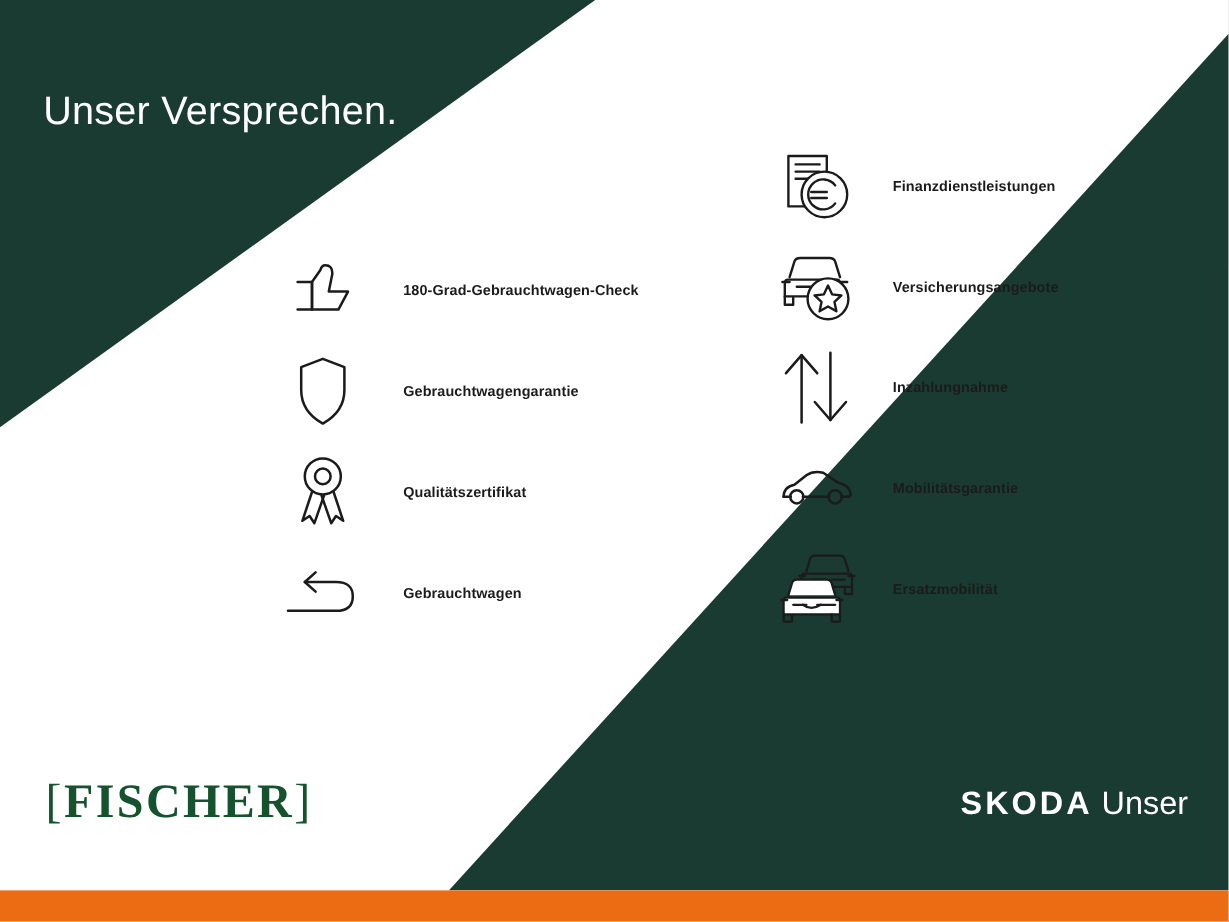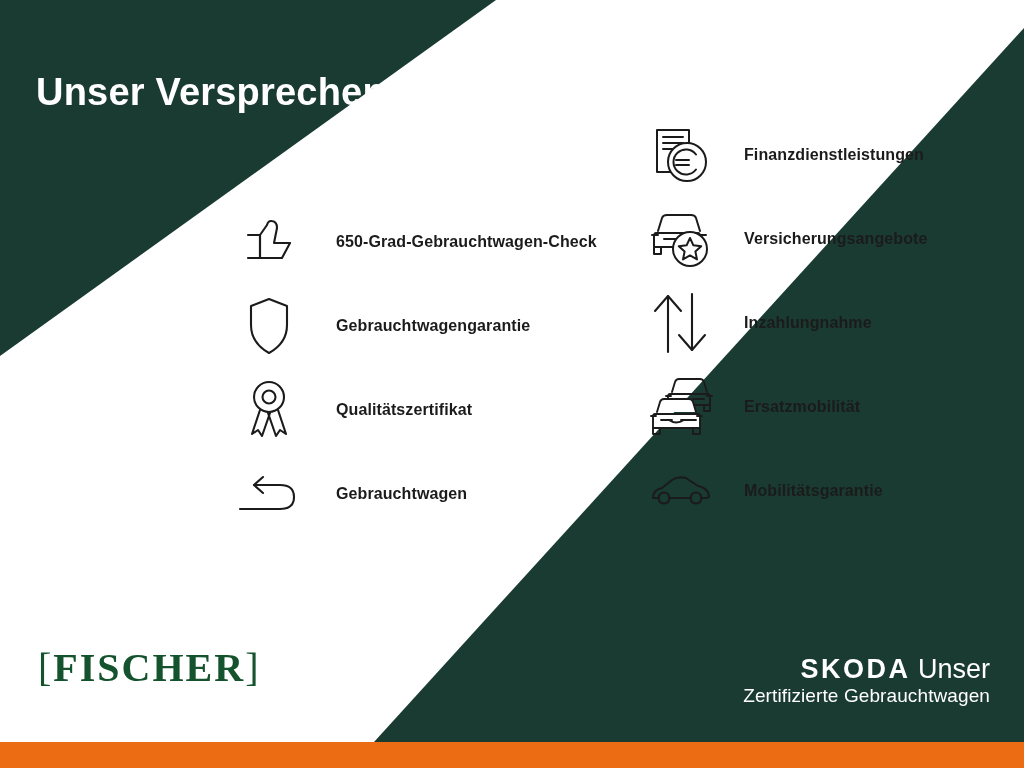--- a/index.html
+++ b/index.html
@@ -22,42 +22,42 @@
     clip-path:polygon(1024px 28px, 1024px 742px, 374px 742px);
     background:#1a3b31;
   }
   .orange-bar{
     left:0;bottom:0;width:1024px;height:26px;background:#ec6c14;
   }
 
   
   .headline{
     position:absolute;left:36px;top:26px;
-    color:#ffffff;font-size:38px;line-height:44px;font-weight:700;
+    color:#ffffff;font-size:33px;line-height:44px;font-weight:400;
     letter-spacing:.2px;white-space:pre-line;
   }
   .headline .l2{display:block;}
 
   
   .col{position:absolute;}
   .col-left{left:236px;top:200px;width:400px;}
   .col-right{left:648px;top:113px;width:376px;}
 
   .feature{
     display:flex;align-items:center;
     height:84px;
   }
   .feature .ico{
     width:66px;height:66px;flex:0 0 66px;
     display:flex;align-items:center;justify-content:center;
   }
   .feature .ico svg{display:block;}
   .feature .lbl{
     margin-left:34px;
-    font-size:16px;font-weight:bold;color:#1b1b1b;
+    font-size:12px;font-weight:bold;color:#1b1b1b;
     letter-spacing:.1px;white-space:nowrap;
   }
   .col-right .feature .lbl{margin-left:30px;}
 
   
   .dealer-logo{
     position:absolute;left:38px;top:644px;
     color:#14532d;
     font-family:"Liberation Serif", serif;
     font-size:40px;font-weight:700;letter-spacing:2px;
@@ -89,21 +89,21 @@
 
   <div class="col col-left">
 
     <div class="feature">
       <span class="ico">
         <svg width="58" height="58" viewBox="0 0 58 58" fill="none" stroke="#1b1b1b" stroke-width="2.1" stroke-linecap="round" stroke-linejoin="round">
           <path d="M8 22 H20 V45 H8"></path>
           <path d="M20 22 L20 45 H42 L50 30 H34 L37 15 Q37 8 31 8 Q28 8 27 12 L20 22 Z"></path>
         </svg>
       </span>
-      <span class="lbl">650-Grad-Gebrauchtwagen-Check</span>
+      <span class="lbl">180-Grad-Gebrauchtwagen-Check</span>
     </div>
 
     <div class="feature">
       <span class="ico">
         <svg width="48" height="62" viewBox="0 0 48 62" fill="none" stroke="#1b1b1b" stroke-width="2.1" stroke-linecap="round" stroke-linejoin="round">
           <path d="M24 4 L42 11 L42 30 Q42 48 24 58 Q6 48 6 30 L6 11 Z"></path>
         </svg>
       </span>
       <span class="lbl">Gebrauchtwagengarantie</span>
     </div>
@@ -170,20 +170,32 @@
           <path d="M3 21 L16 6 L29 21"></path>
           <path d="M40 4 V60"></path>
           <path d="M27 45 L40 60 L53 45"></path>
         </svg>
       </span>
       <span class="lbl">Inzahlungnahme</span>
     </div>
 
     <div class="feature">
       <span class="ico">
+        <svg width="62" height="34" viewBox="0 0 62 34" fill="none" stroke="#1b1b1b" stroke-width="2.1" stroke-linecap="round" stroke-linejoin="round">
+          <path d="M3 24 Q3 16 12 14 L22 6 Q28 2 36 4 L48 12 Q58 14 59 22 Q59 24 56 24"></path>
+          <path d="M3 24 H9 M19 24 H41 M51 24 H56"></path>
+          <circle cx="14" cy="24" r="5.5"></circle>
+          <circle cx="46" cy="24" r="5.5"></circle>
+        </svg>
+      </span>
+      <span class="lbl">Mobilitätsgarantie</span>
+    </div>
+
+    <div class="feature">
+      <span class="ico">
         <svg width="66" height="62" viewBox="0 0 66 62" fill="none" stroke="#1b1b1b" stroke-width="1.9" stroke-linecap="round" stroke-linejoin="round">
 
           <path d="M24 16 L27 6 Q28 3 31 3 H52 Q55 3 56 6 L59 16"></path>
           <path d="M22 18 Q20 18 20 21 V29 H62 V21 Q62 18 60 18 Z"></path>
           <path d="M20 29 V35 H26 V30"></path>
           <path d="M56 29 V35 H62 V30"></path>
           <path d="M29 23 H39 M45 23 H56"></path>
           <path d="M18 20 H23 M59 20 H64"></path>
 
           <path d="M9 36 L12 26 Q13 23 16 23 H41 Q44 23 45 26 L48 36" fill="#ffffff"></path>
@@ -191,38 +203,25 @@
           <path d="M5 52 V58 H12 V53"></path>
           <path d="M45 52 V58 H52 V53"></path>
           <path d="M13 44 H24 M33 44 H48"></path>
           <path d="M3 40 H8 M49 40 H54"></path>
           <path d="M21 44 Q28 49 36 44"></path>
         </svg>
       </span>
       <span class="lbl">Ersatzmobilität</span>
     </div>
 
-    <div class="feature">
-      <span class="ico">
-        <svg width="62" height="34" viewBox="0 0 62 34" fill="none" stroke="#1b1b1b" stroke-width="2.1" stroke-linecap="round" stroke-linejoin="round">
-          <path d="M3 24 Q3 16 12 14 L22 6 Q28 2 36 4 L48 12 Q58 14 59 22 Q59 24 56 24"></path>
-          <path d="M3 24 H9 M19 24 H41 M51 24 H56"></path>
-          <circle cx="14" cy="24" r="5.5"></circle>
-          <circle cx="46" cy="24" r="5.5"></circle>
-        </svg>
-      </span>
-      <span class="lbl">Mobilitätsgarantie</span>
-    </div>
-
   </div>
 
   <div class="dealer-logo">
     <span class="brk">[</span><span>FISCHER</span><span class="brk">]</span>
   </div>
 
   <div class="skoda">
     <div class="row1">
       <span class="mark">SKODA</span><span class="plus"> Unser</span>
     </div>
-    <div class="row2">Zertifizierte Gebrauchtwagen</div>
   </div>
 
 </div>
 
 </body></html>

